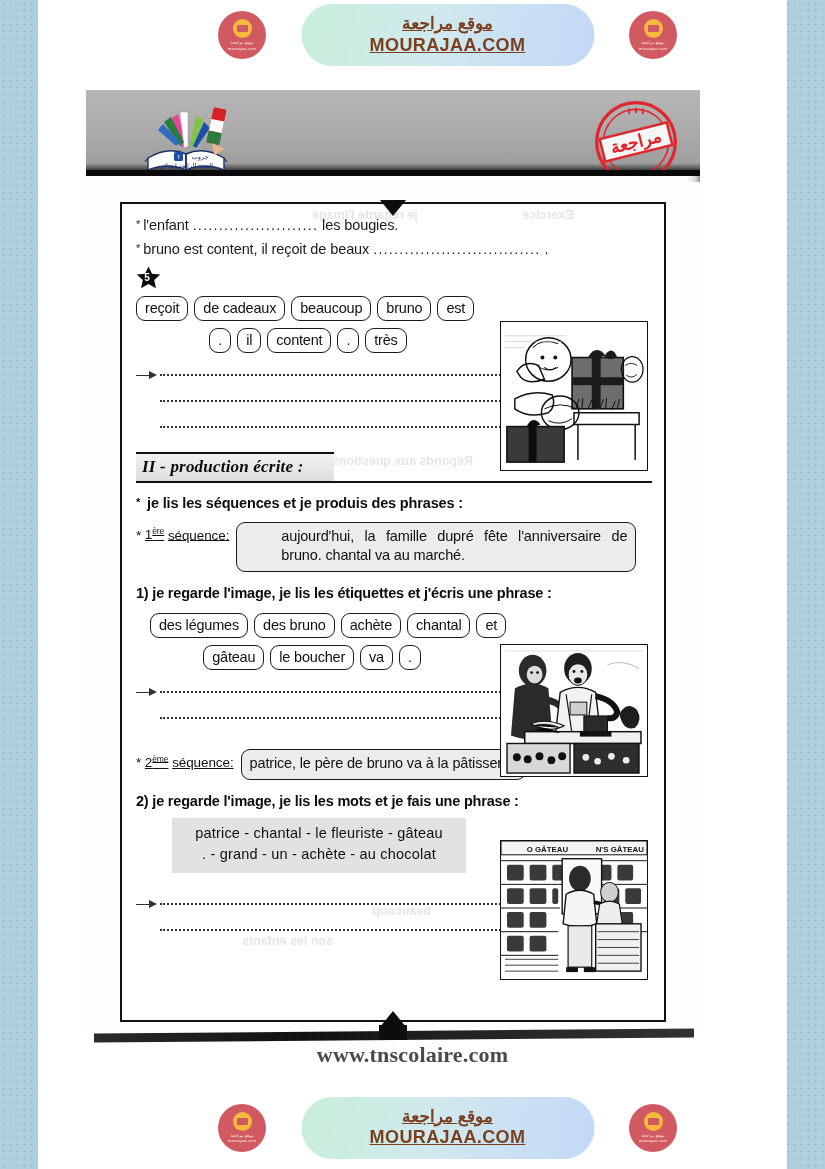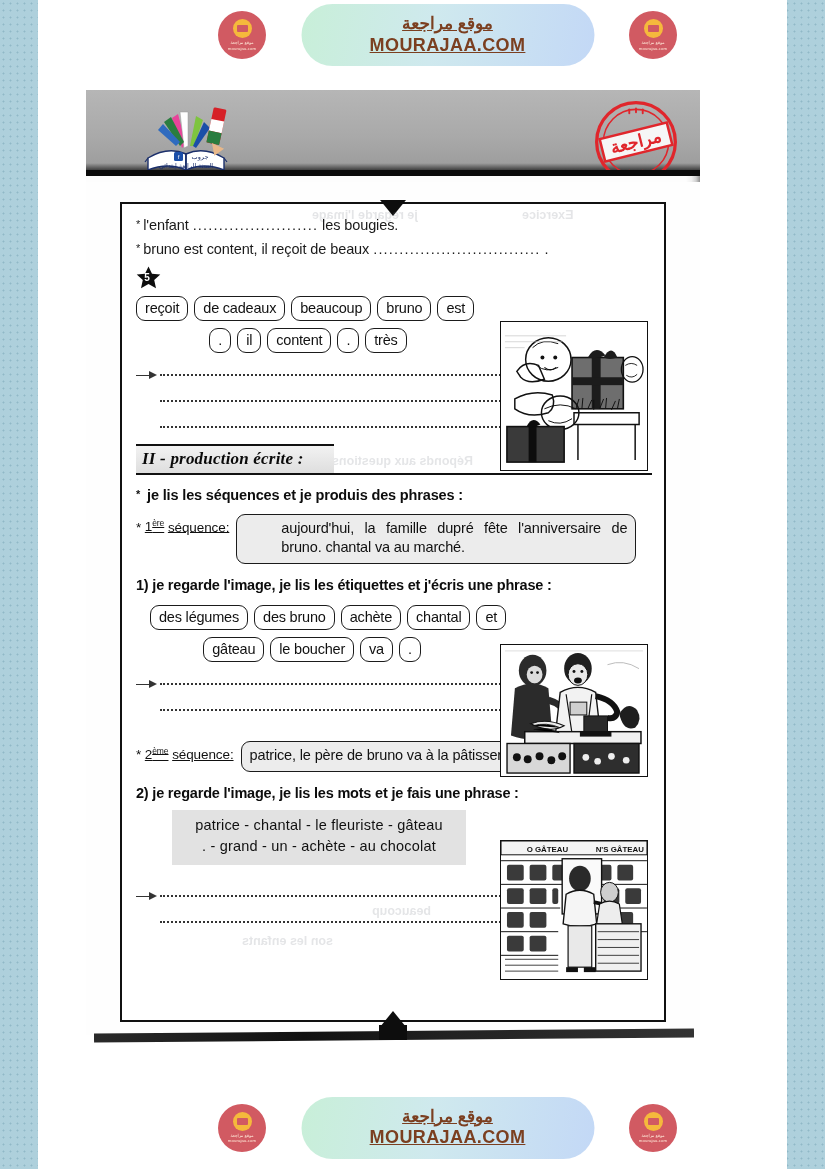--- a/index.html
+++ b/index.html
@@ -268,21 +268,21 @@
   }
   .ans-arrow.blank::before, .ans-arrow.blank::after { display: none; }
   .ans-dots {
     flex: 1;
     border-bottom: 2.2px dotted #333;
     height: 1px;
     margin-left: 2px;
   }
   
   .sect-head {
-    margin-top: 4px;
+    margin-top: 12px;
     display: inline-block;
     border-top: 2px solid #111;
     border-bottom: 2.5px solid #111;
     padding: 3px 30px 4px 6px;
     background: linear-gradient(180deg, #f2f2f2, #dedede);
     font-family: "Liberation Serif", serif;
     font-style: italic;
     font-weight: bold;
     font-size: 17px;
     color: #0a0a0a;
@@ -768,20 +768,21 @@
             <g stroke="#111" stroke-width="0.8">
               <path d="M4 120 L58 120 M4 126 L58 126 M4 132 L58 132"></path>
             </g>
           </svg>
         </div>
 
       </div>
     </div>
   </div>
 
+  <div class="site-footer">www.tnscolaire.com</div>
 
   <div class="banner bottom">
     <div class="banner-badge left">
       <div class="badge-mark"></div>
       <div class="badge-text">موقع مراجعة
 mourajaa.com</div>
     </div>
     <div class="banner-pill">
       <div class="banner-ar">موقع مراجعة</div>
       <div class="banner-url">MOURAJAA.COM</div>

